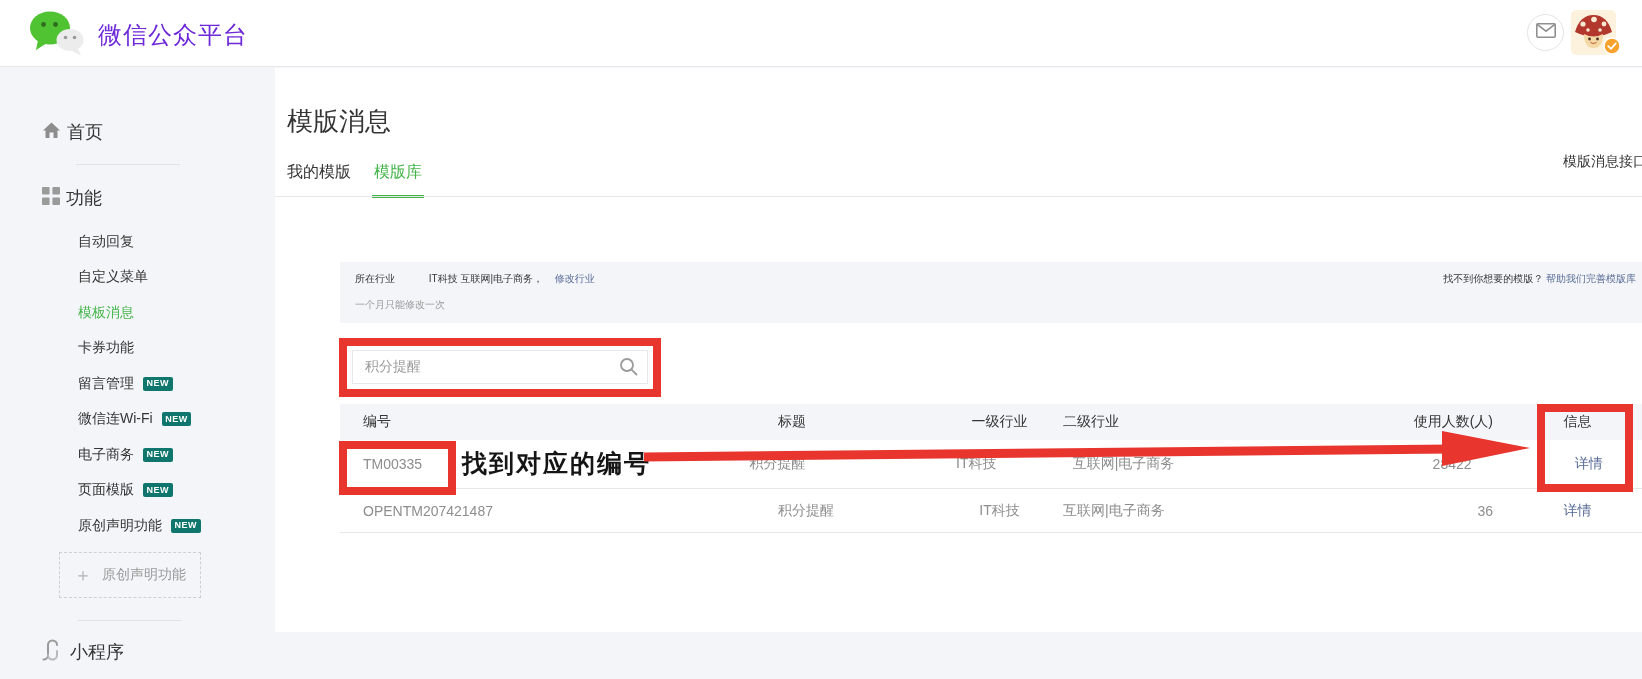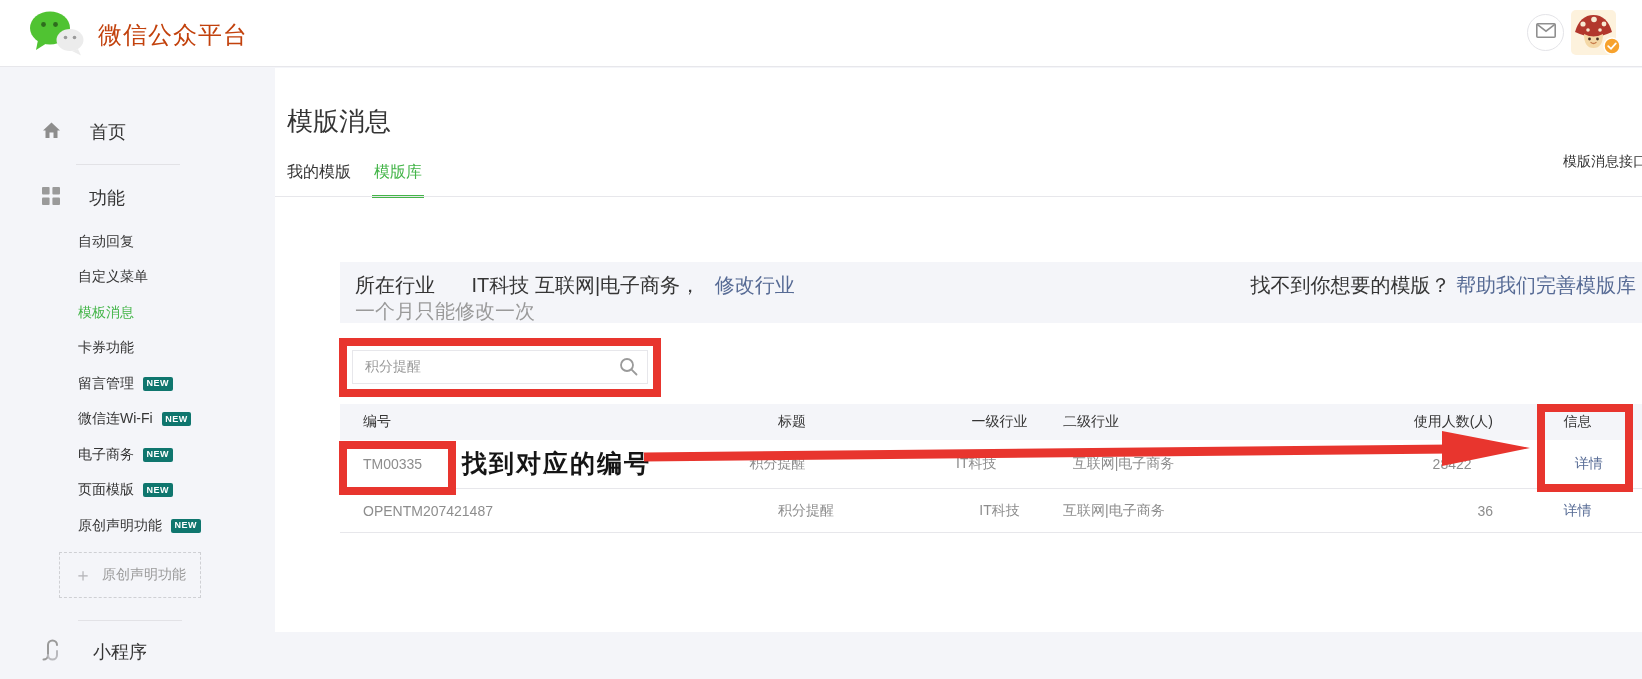--- a/index.html
+++ b/index.html
@@ -4,29 +4,29 @@
 <style>
   * { margin:0; padding:0; box-sizing:border-box; }
   body { background:#ccc; font-family:"Liberation Sans","DejaVu Sans",sans-serif; }
   .page{ position:relative; width:1642px; height:679px; background:#f4f5f9; overflow:hidden;
          font-family:"Liberation Sans","DejaVu Sans",sans-serif; color:#353535; }
 
   
   .topbar{ position:absolute; left:0; top:0; width:1642px; height:67px; background:#fff;
            border-bottom:1px solid #e7e7eb; }
   .brand{ position:absolute; left:28px; top:10px; display:flex; align-items:center; gap:12px; cursor:pointer;}
-  .brand h1{ font-size:24px; font-weight:400; color:#c2410c; letter-spacing:1px; }
+  .brand h1{ font-size:24px; font-weight:400; color:#6d28d9; letter-spacing:1px; }
   .top-right{ position:absolute; right:78px; top:14px; display:flex; align-items:center; gap:16px; }
   .mail-btn{ width:37px; height:37px; border:1px solid #e4e4e8; border-radius:50%;
              display:flex; align-items:center; justify-content:center; background:#fff; cursor:pointer; }
   .avatar{ position:absolute; right:26px; top:10px; width:45px; height:45px; border-radius:5px;
            overflow:visible; cursor:pointer; }
 
   
-  .side-row{ position:absolute; left:42px; display:flex; align-items:center; gap:29px; cursor:pointer; }
+  .side-row{ position:absolute; left:42px; display:flex; align-items:center; gap:6px; cursor:pointer; }
   .side-row .lbl{ font-size:18px; color:#353535; }
   .side-divider{ position:absolute; left:76px; width:104px; border-top:1px solid #e2e2e6; }
   .submenu{ position:absolute; left:78px; top:224px; width:180px; list-style:none; }
   .submenu li{ height:35.5px; display:flex; align-items:center; font-size:14px; color:#353535; cursor:pointer; }
   .submenu li.active{ color:#44b549; }
   .badge-new{ margin-left:9px; background:#0f766e; color:#fff; font-size:9px; font-weight:700;
               line-height:1; padding:2.5px 3.5px; border-radius:2px; letter-spacing:.5px; }
   .add-plugin{ position:absolute; left:59px; top:552px; width:142px; height:46px;
                border:1px dashed #cfd0d4; display:flex; align-items:center; justify-content:center;
                gap:10px; color:#9a9a9a; font-size:14px; cursor:pointer; }
@@ -37,21 +37,21 @@
   .page-title{ position:absolute; left:287px; top:104px; font-size:26px; font-weight:400; color:#353535; }
   .tab{ position:absolute; top:162px; font-size:16px; color:#353535; cursor:pointer; }
   .tab.active{ color:#44b549; }
   .tab.active::after{ content:""; position:absolute; left:-2px; right:-2px; bottom:-15px; height:3px; background:#44b549; }
   .tabs-divider{ position:absolute; left:275px; top:196px; width:1367px; border-top:1px solid #e7e7eb; }
   .api-link{ position:absolute; left:1563px; top:153px; font-size:14px; color:#353535;
              white-space:nowrap; cursor:pointer; text-decoration:none; }
 
   
   .industry-bar{ position:absolute; left:340px; top:262px; width:1302px; height:61px; background:#f4f5f9;
-                 font-size:20px; }
+                 font-size:10px; }
   .ind-line1{ position:absolute; left:15px; top:10px; }
   .ind-label{ color:#353535; margin-right:31px; }
   .ind-value{ color:#353535; margin-right:9px; }
   a.mlink{ color:#576b95; text-decoration:none; cursor:pointer; }
   .ind-note{ position:absolute; left:15px; top:36px; color:#9a9a9a; }
   .ind-right{ position:absolute; right:6px; top:10px; color:#353535; white-space:nowrap; }
 
   
   .search-wrap{ position:absolute; left:352px; top:350px; width:296px; height:34px; }
   .search-wrap input{ width:100%; height:100%; border:1px solid #e7e7eb; background:#fff;

